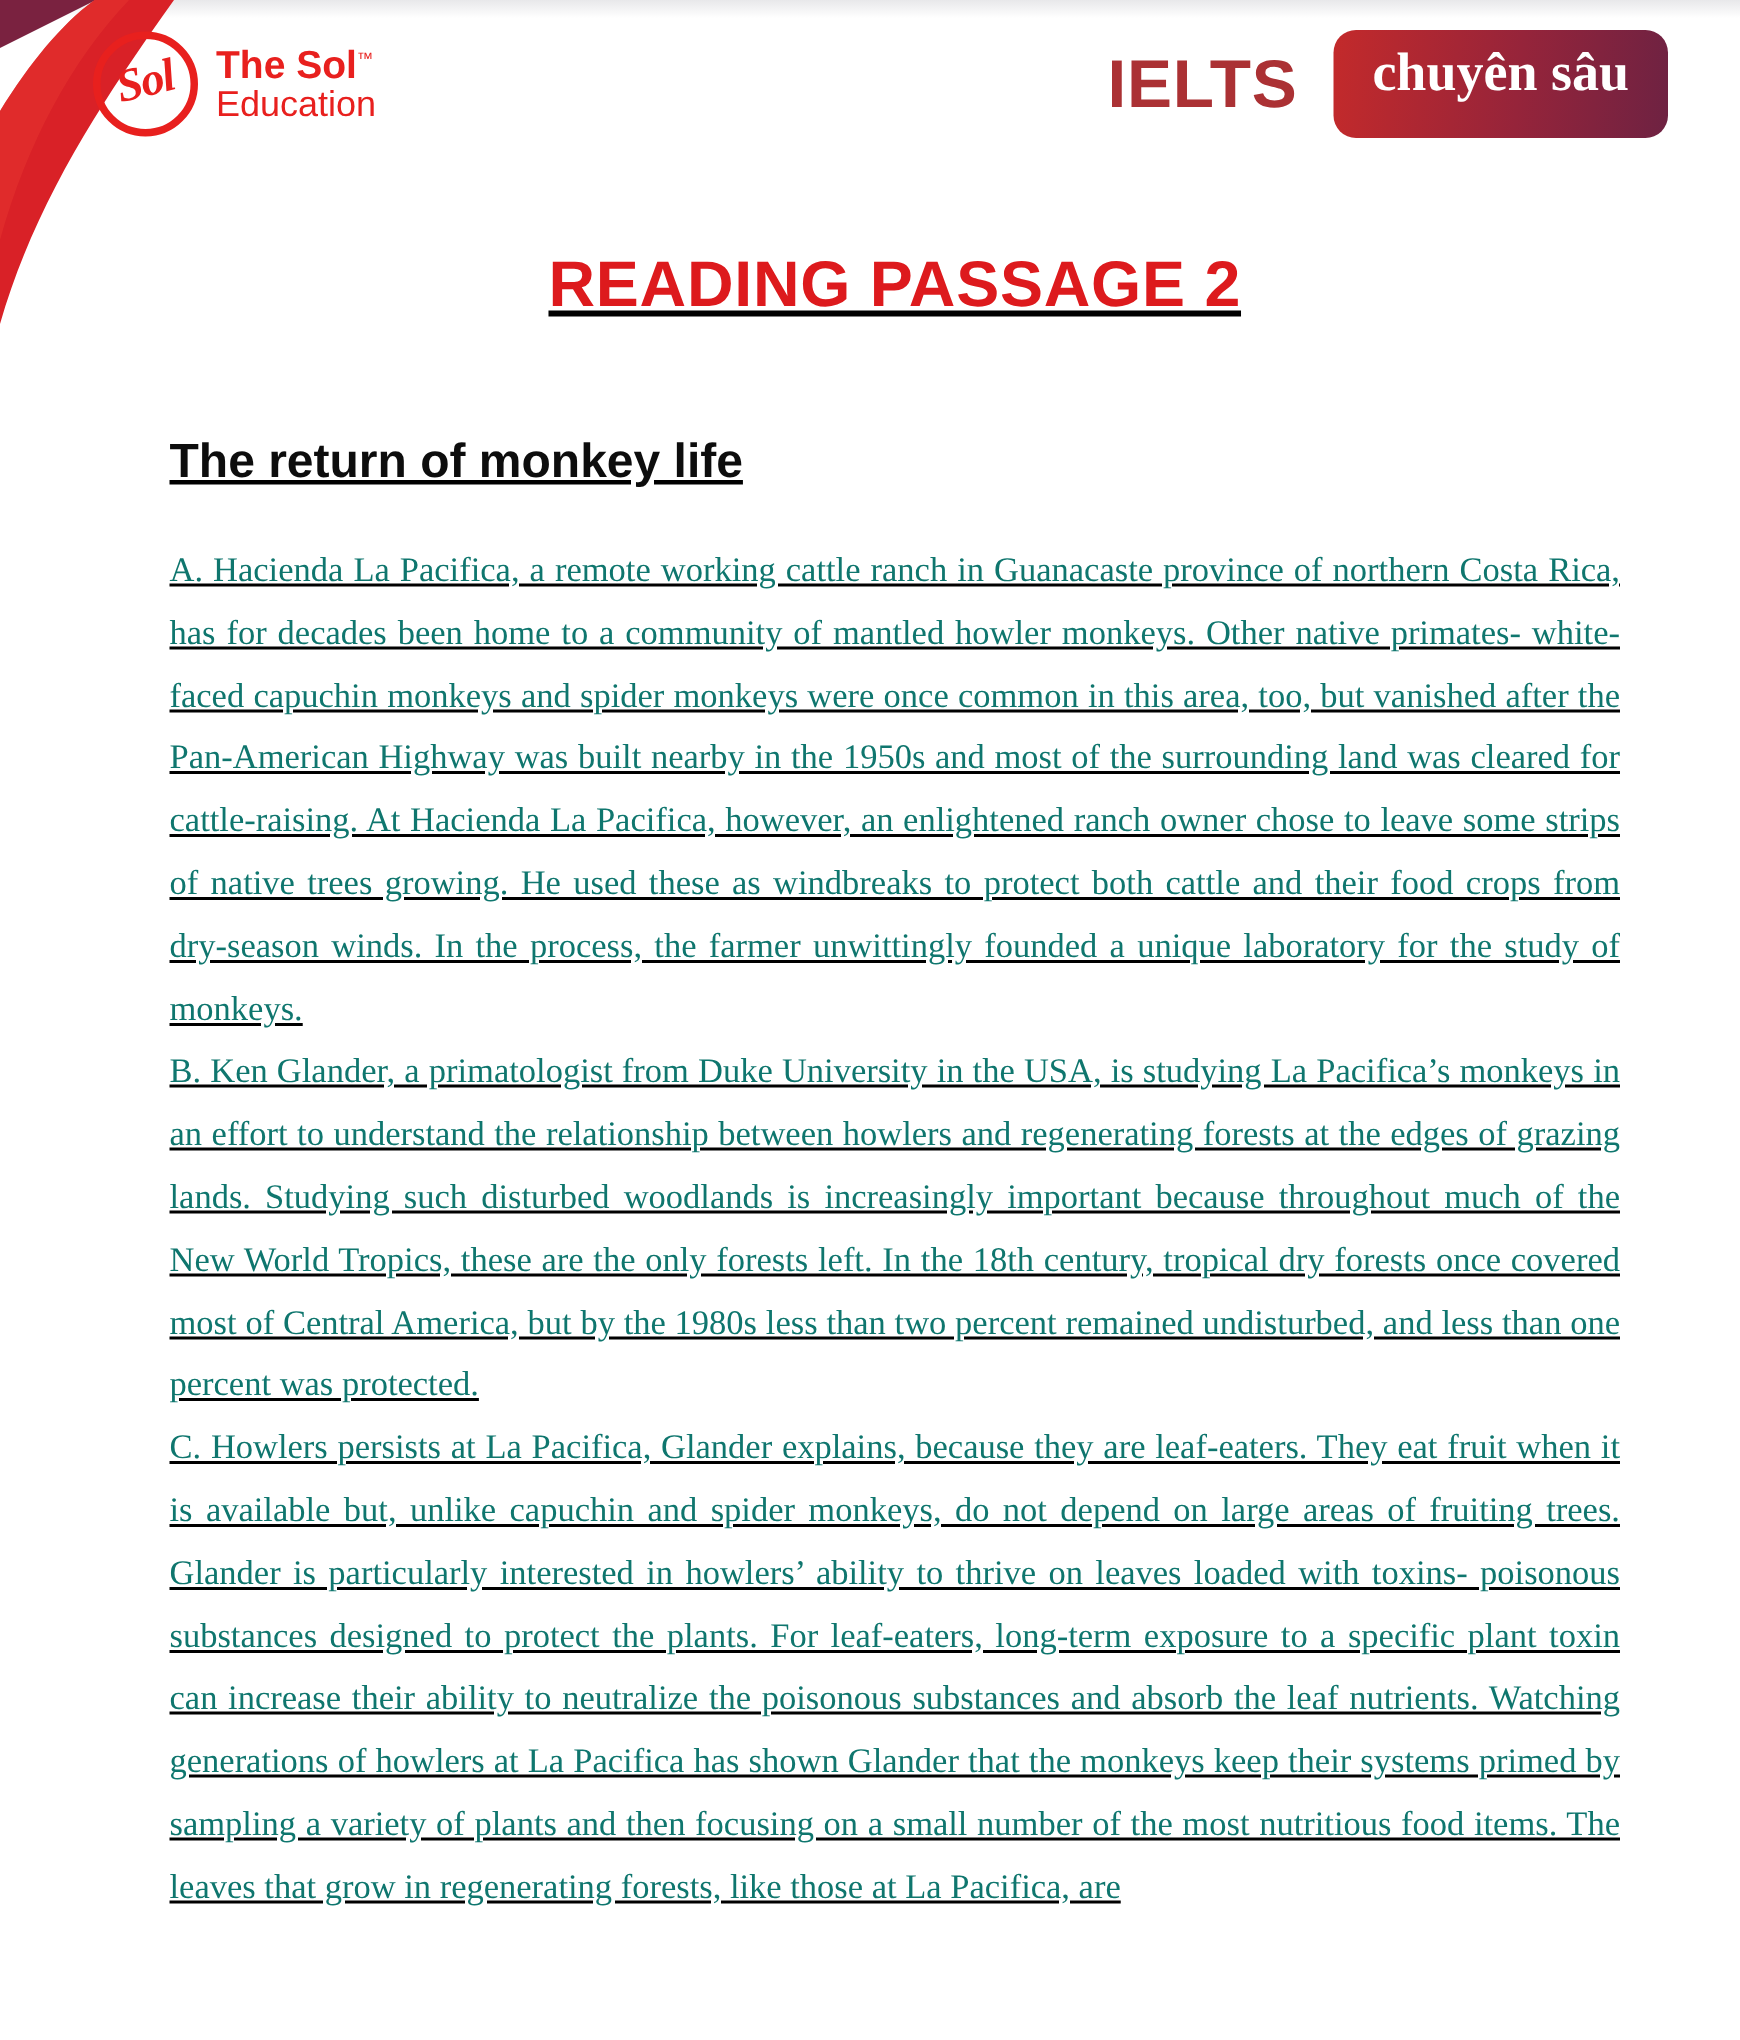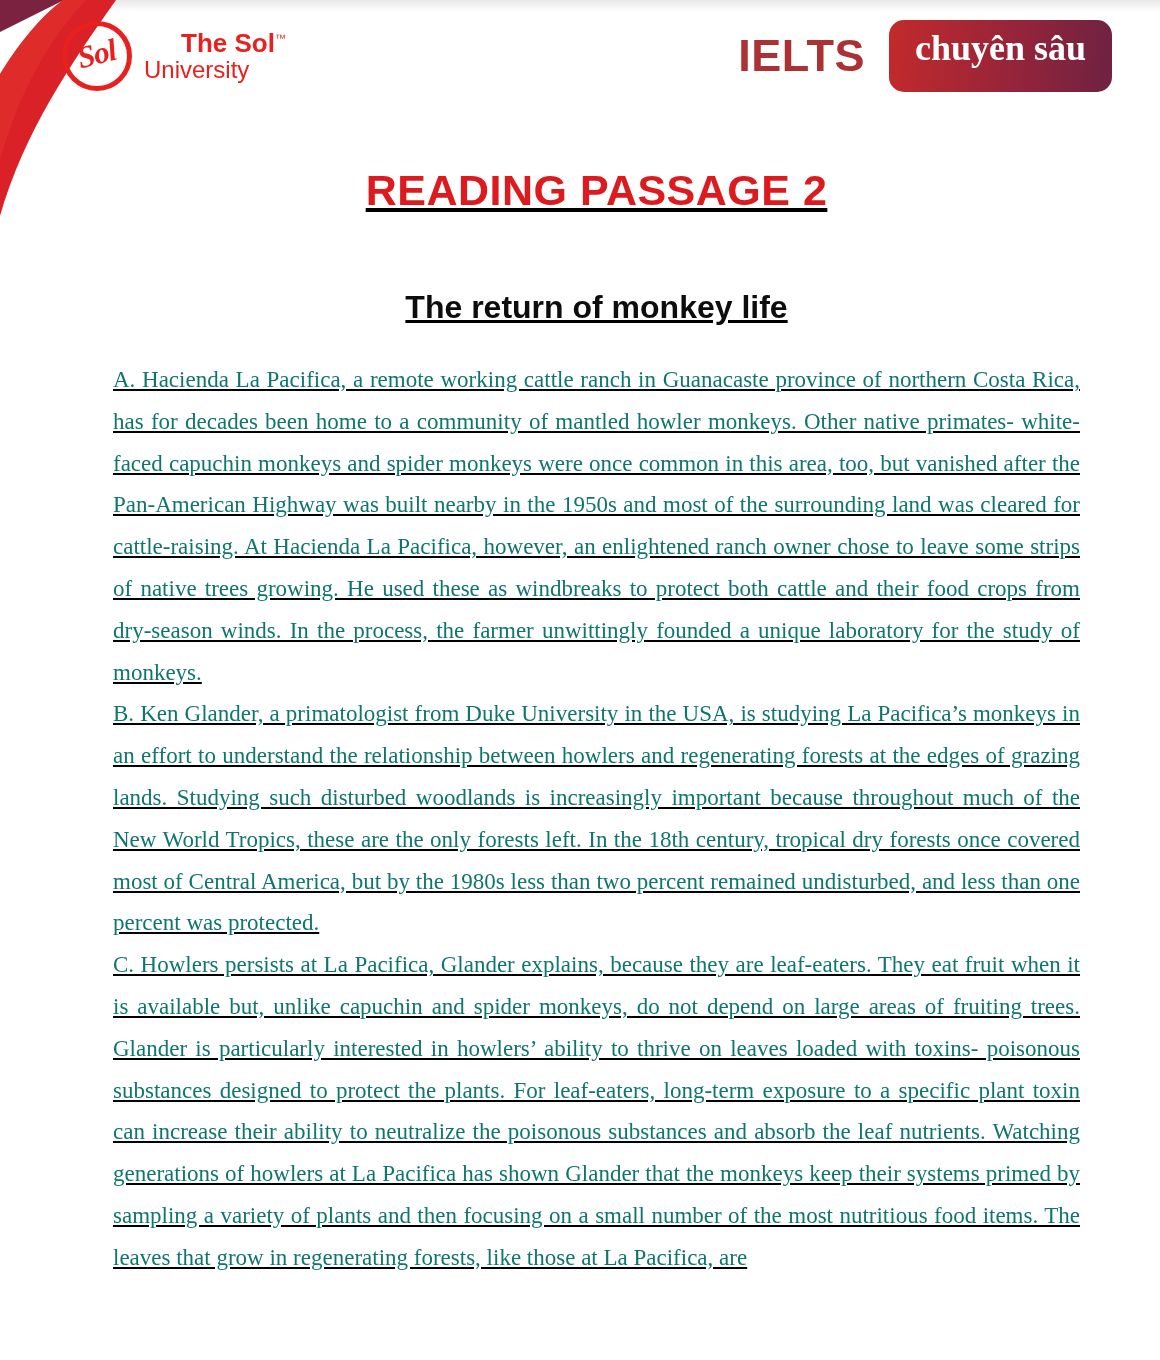--- a/index.html
+++ b/index.html
@@ -46,21 +46,21 @@
   .logo-mark {
     color: #e8201e;
     font-family: "Liberation Serif", serif;
     font-style: italic;
     font-weight: 700;
     font-size: 31px;
     transform: rotate(-14deg) translateY(-2px);
     letter-spacing: -1px;
   }
   .logo-name { font-family: "Liberation Sans", sans-serif; color: #e8201e; line-height: 1.08; }
-  .logo-name-top { font-weight: 700; font-size: 26px; margin-left: 37px; }
+  .logo-name-top { font-weight: 700; font-size: 26px; }
   .logo-tm { font-size: 11px; vertical-align: super; font-weight: 400; }
   .logo-name-bottom { font-weight: 400; font-size: 24px; }
   .header-right { margin-left: auto; display: flex; align-items: center; gap: 24px; text-align: right; }
   .ielts-word {
     color: #ab3134;
     font-family: "Liberation Sans", sans-serif;
     font-weight: 700;
     font-size: 45px;
     letter-spacing: 0.5px;
   }
@@ -87,21 +87,21 @@
     margin: 74px 0 0 0;
     text-align: center;
     color: #dd1a1d;
     font-family: "Liberation Sans", sans-serif;
     font-weight: 700;
     font-size: 43px;
     letter-spacing: 0.5px;
   }
   .passage-subtitle {
     margin: 74px 0 0 0;
-    text-align: center;
+    text-align: left;
     color: #0d0d0d;
     font-family: "Liberation Sans", sans-serif;
     font-weight: 700;
     font-size: 32px;
   }
   .passage-intro {
     margin: 10px 0 0 0;
     font-style: italic;
     font-size: 23.5px;
     line-height: 43px;
@@ -128,21 +128,21 @@
     <path d="M63,0 L86,0 C48,40 18,95 0,160 L0,74 C20,42 40,17 63,0 Z" fill="#e5342f" opacity="0.55"></path>
   </svg>
 
   <header class="header">
     <div class="logo-group">
       <div class="logo-circle">
         <span class="logo-mark">Sol</span>
       </div>
       <div class="logo-name">
         <div class="logo-name-top"><span>The Sol</span><span class="logo-tm">™</span></div>
-        <div class="logo-name-bottom">University</div>
+        <div class="logo-name-bottom">Education</div>
       </div>
     </div>
     <div class="header-right">
       <span class="ielts-word">IELTS</span>
       <span class="badge">chuyên sâu</span>
     </div>
   </header>
 
   <main class="content">
     <h1 class="passage-title">READING PASSAGE 2</h1>

